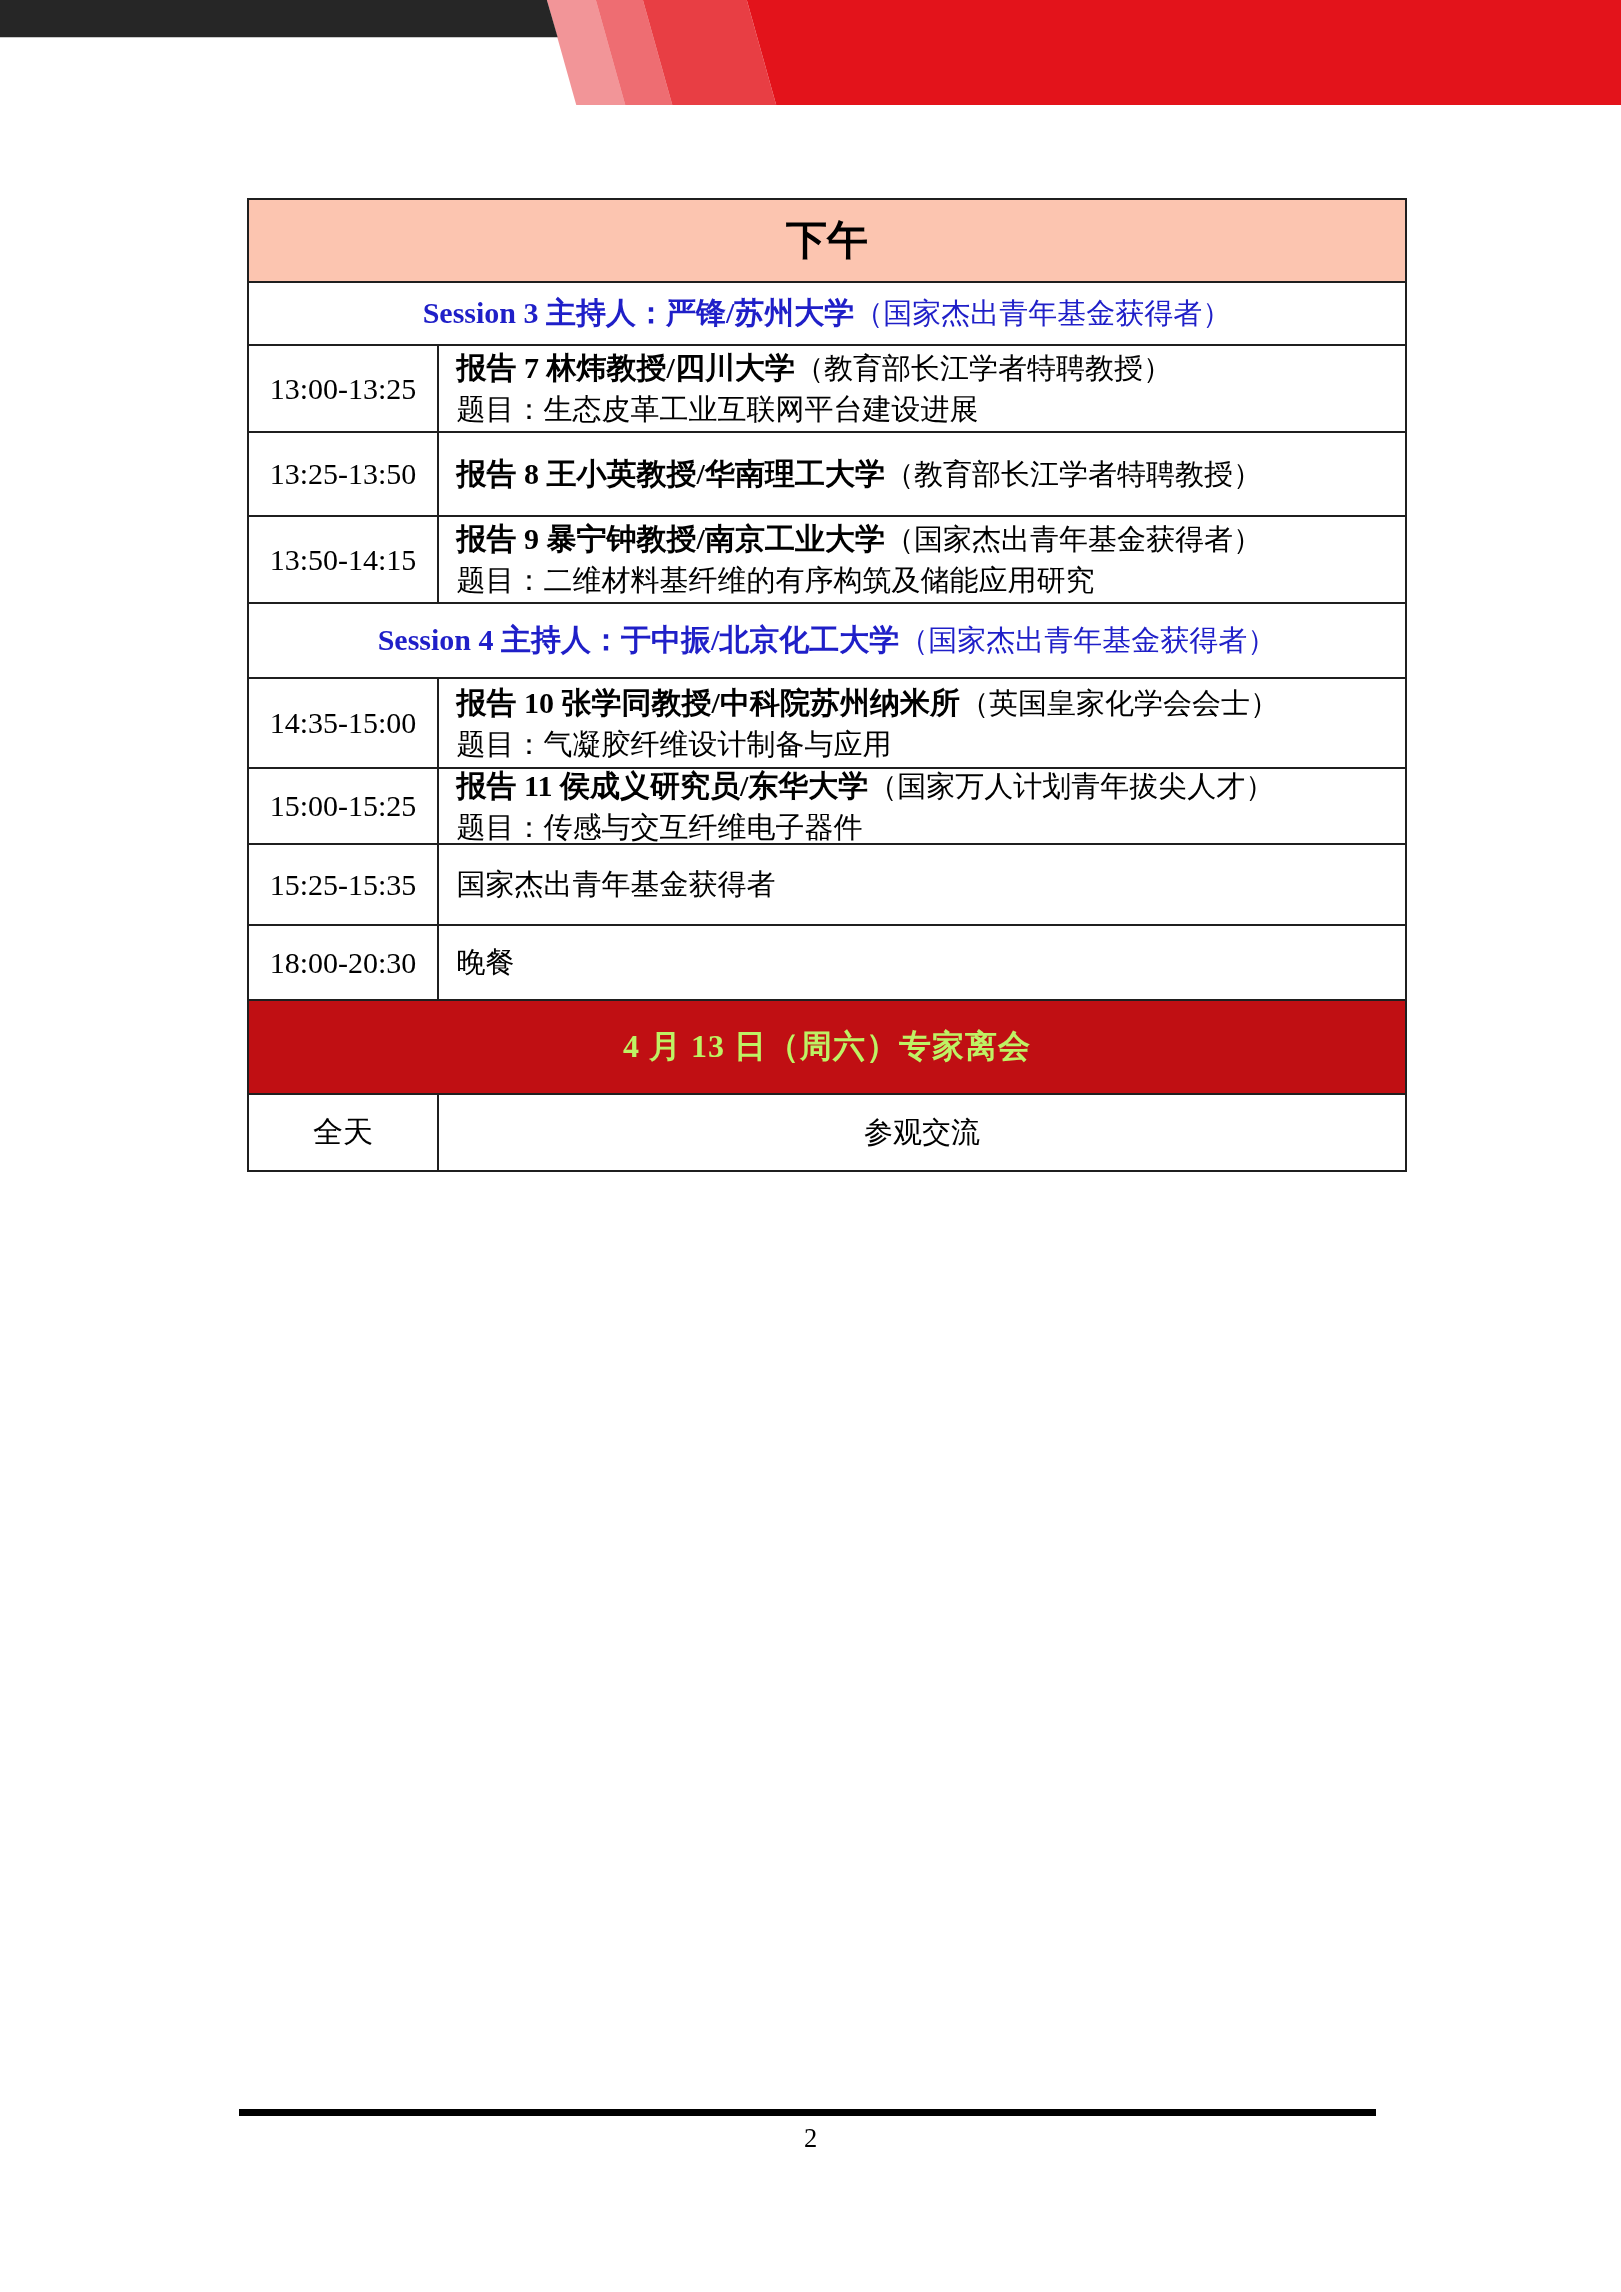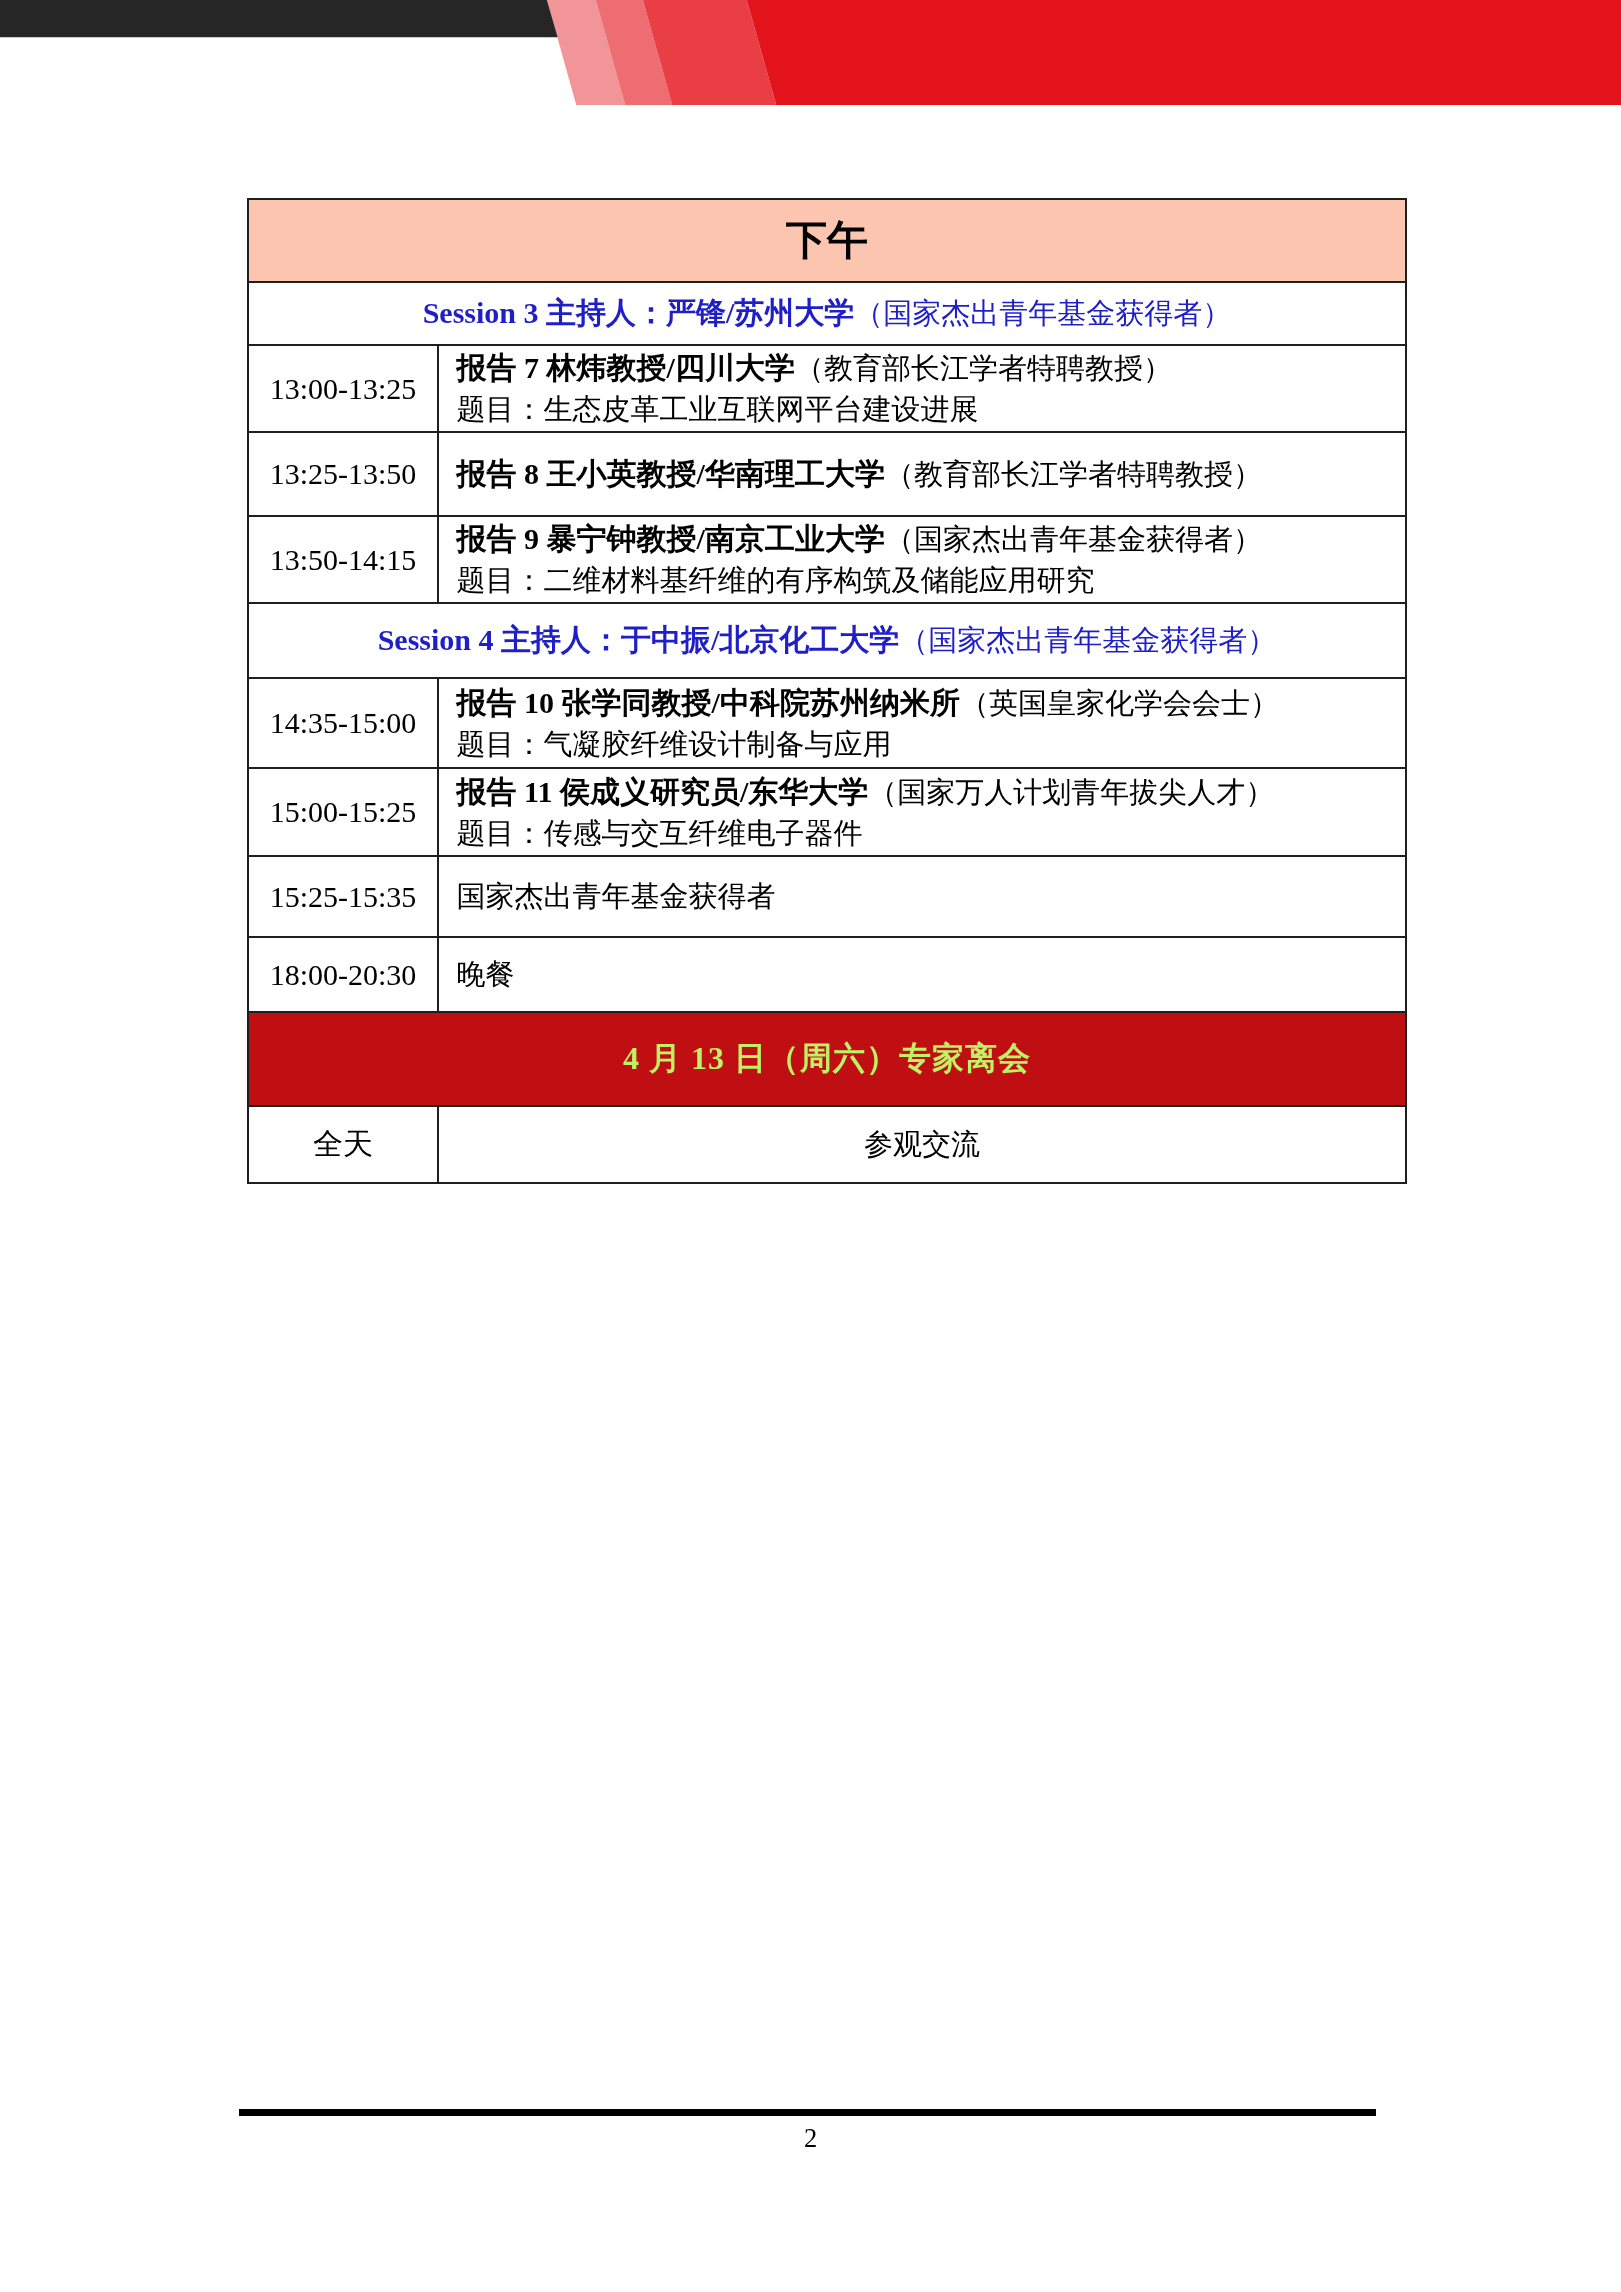--- a/index.html
+++ b/index.html
@@ -126,21 +126,21 @@
     <div class="row" style="height:90px">
       <div class="time-cell">
           <span>14:35-15:00</span>
         </div>
       <div class="content-cell">
         <div class="talk-line1"><span>报告 10 张学同教授/中科院苏州纳米所</span><span class="paren">（英国皇家化学会会士）</span></div>
         <div class="talk-line2"><span>题目：</span><span>气凝胶纤维设计制备与应用</span></div>
       </div>
     </div>
 
-    <div class="row" style="height:88px">
+    <div class="row" style="height:76px">
       <div class="time-cell">
           <span>15:00-15:25</span>
         </div>
       <div class="content-cell">
         <div class="talk-line1"><span>报告 11 侯成义研究员/东华大学</span><span class="paren">（国家万人计划青年拔尖人才）</span></div>
         <div class="talk-line2"><span>题目：</span><span>传感与交互纤维电子器件</span></div>
       </div>
     </div>
 
     <div class="row" style="height:81px">

